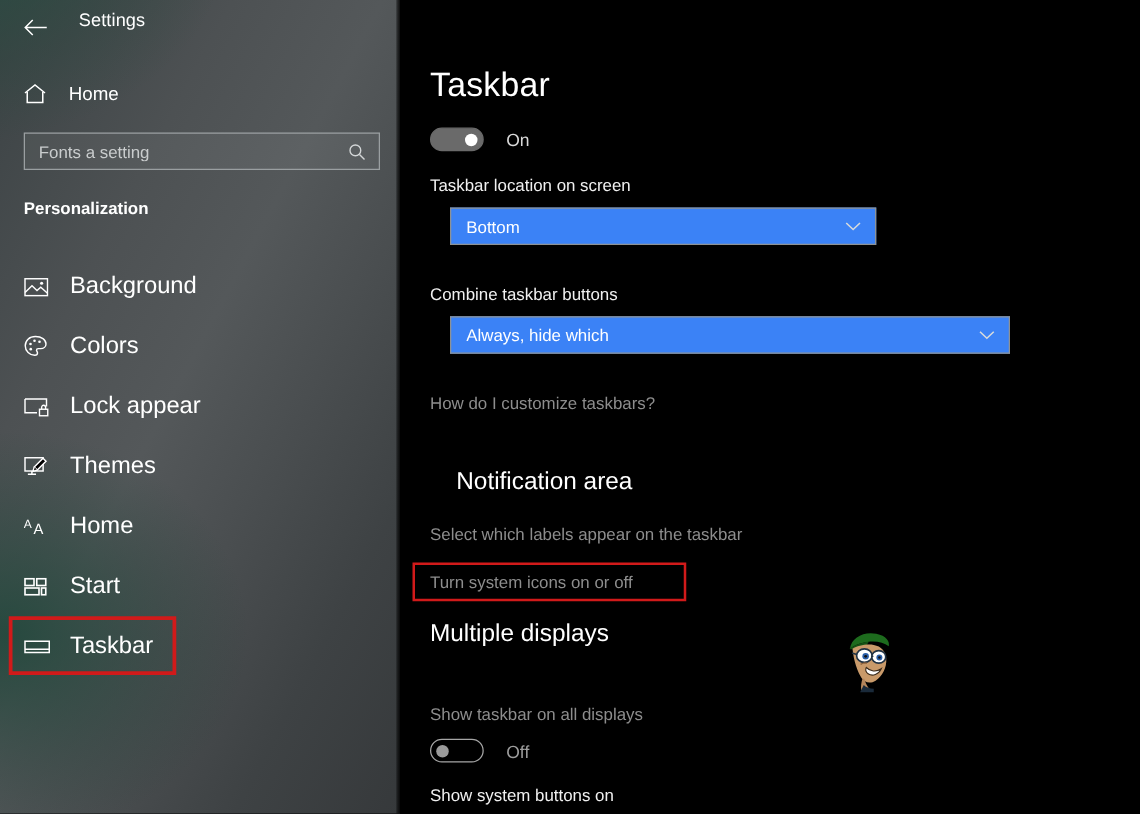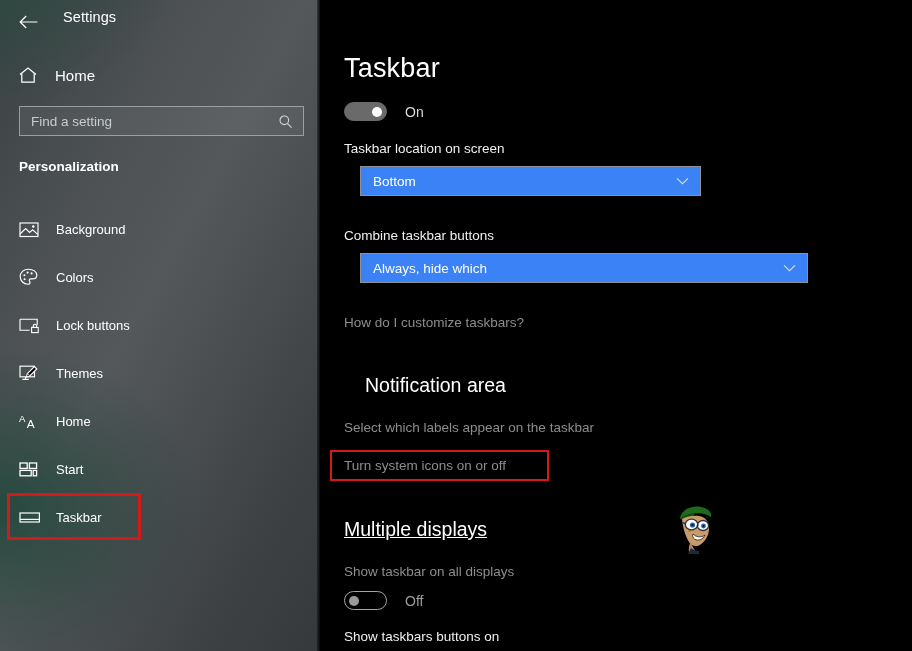--- a/index.html
+++ b/index.html
@@ -76,21 +76,21 @@
     position:relative;
     height:48px;
     display:flex; align-items:center;
     padding-left:19px;
   }
   .nav-item .ico {
     width:26px; height:24px;
     display:flex; align-items:center; justify-content:flex-start;
   }
   .nav-item .lbl {
-    margin-left:11px; font-size:13px; color:#ffffff; white-space:nowrap;
+    margin-left:11px; font-size:19px; color:#ffffff; white-space:nowrap;
   }
 
   
   .nav-highlight {
     position:absolute;
     left:7px; top:493px;
     width:134px; height:47px;
     border:3px solid #d11a1a;
     pointer-events:none;
   }
@@ -200,21 +200,21 @@
       <span class="ico">
         <svg width="20" height="18" viewBox="0 0 20 18" aria-hidden="true">
           <path d="M2 8.4 L10 2 L18 8.4" fill="none" stroke="#ffffff" stroke-width="1.25"></path>
           <path d="M3.8 7.6 V16 H16.2 V7.6" fill="none" stroke="#ffffff" stroke-width="1.25"></path>
         </svg>
       </span>
       <span class="lbl">Home</span>
     </div>
 
     <div class="search-box">
-      <span class="ph">Find a setting</span>
+      <span class="ph">Fonts a setting</span>
       <span class="sico">
         <svg width="15" height="15" viewBox="0 0 15 15" aria-hidden="true">
           <circle cx="6.3" cy="6.3" r="4.3" fill="none" stroke="#d3d6d7" stroke-width="1.1"></circle>
           <path d="M9.6 9.6 L13.6 13.6" stroke="#d3d6d7" stroke-width="1.1" fill="none"></path>
         </svg>
       </span>
     </div>
 
     <div class="section-head">Personalization</div>
 
@@ -245,21 +245,21 @@
       </div>
 
       <div class="nav-item">
         <span class="ico">
           <svg width="21" height="17" viewBox="0 0 21 17" aria-hidden="true">
             <path d="M1 2.2 H18.2 V8.2 M1 2.2 V13.2 H10.6" fill="none" stroke="#ffffff" stroke-width="1.15"></path>
             <rect x="12.6" y="10.4" width="6.6" height="5.2" fill="none" stroke="#ffffff" stroke-width="1.1"></rect>
             <path d="M14.3 10.4 V9 C14.3 7.9 15 7.2 15.9 7.2 C16.8 7.2 17.5 7.9 17.5 9 V10.4" fill="none" stroke="#ffffff" stroke-width="1.1"></path>
           </svg>
         </span>
-        <span class="lbl">Lock buttons</span>
+        <span class="lbl">Lock appear</span>
       </div>
 
       <div class="nav-item">
         <span class="ico">
           <svg width="20" height="18" viewBox="0 0 20 18" aria-hidden="true">
             <rect x="1" y="2.2" width="14.5" height="10.6" fill="none" stroke="#ffffff" stroke-width="1.15"></rect>
             <path d="M6.5 12.8 V15.4 M3.3 15.4 H9.8" fill="none" stroke="#ffffff" stroke-width="1.15"></path>
             <path d="M8.4 9.6 L15.4 2.6 L17.8 5 L10.8 12 Z" fill="#000000" stroke="#ffffff" stroke-width="1.15"></path>
             <path d="M8.4 9.6 L7.3 13.1 L10.8 12" fill="#000000" stroke="#ffffff" stroke-width="1.1"></path>
           </svg>
@@ -354,31 +354,31 @@
     </div>
 
     <div class="link" style="left:24px; top:315px;">How do I customize taskbars?</div>
 
     <div class="hdr2" style="left:24px; top:374px;margin-left:21px;">Notification area</div>
 
     <div class="field-label dim" style="left:24px; top:420px;">Select which labels appear on the taskbar</div>
     <div class="field-label dim" style="left:24px; top:458px;">Turn system icons on or off</div>
     <div class="main-highlight"></div>
 
-    <div class="hdr2" style="left:24px; top:518px;text-decoration:underline;">Multiple displays</div>
+    <div class="hdr2" style="left:24px; top:496px;">Multiple displays</div>
     <div class="field-label dim" style="left:24px; top:564px;">Show taskbar on all displays</div>
 
     <div class="toggle-row" style="left:24px; top:591px;">
       <span class="sw off">
           <span class="knob"></span>
         </span>
       <span class="sw-lbl dim">Off</span>
     </div>
 
-    <div class="field-label bright" style="left:24px; top:629px;">Show taskbars buttons on</div>
+    <div class="field-label bright" style="left:24px; top:629px;">Show system buttons on</div>
 
     <div class="watermark">
       <svg width="52" height="52" viewBox="0 0 52 52" aria-hidden="true">
         <g>
           <path d="M11 17 C12 8 22 3 32 5 C40 6.6 43 11 42 15 C38 12 32 10.5 25 11.5 C19 12.3 14 14.4 11 17 Z" fill="#1d6b1d"></path>
           <path d="M10.5 17.2 C14 14.2 20 12 26 11.4 C25 13.6 23 15.2 20 16.2 C16.6 17.3 13 17.6 10.5 17.2 Z" fill="#145214"></path>
           <path d="M13 17 C17 14.6 24 13 30 14 C36 15 39.5 19 40 25 C40.5 32 37 39 31.5 42.5 C27 45.4 22.5 44 20 40 C17 35.2 14 27 13 17 Z" fill="#c99a6a"></path>
           <path d="M21 41 C20 44 19.5 47 20 50 L27 50 C25 47 23 44 22.5 41 Z" fill="#b5855a"></path>
           <path d="M22 46 C24 48 27 49 30 49 L30 52 L19 52 Z" fill="#1a2a3a"></path>
           <ellipse cx="22.5" cy="22.5" rx="6.2" ry="5.4" fill="#ffffff" stroke="#223344" stroke-width="1.3"></ellipse>

